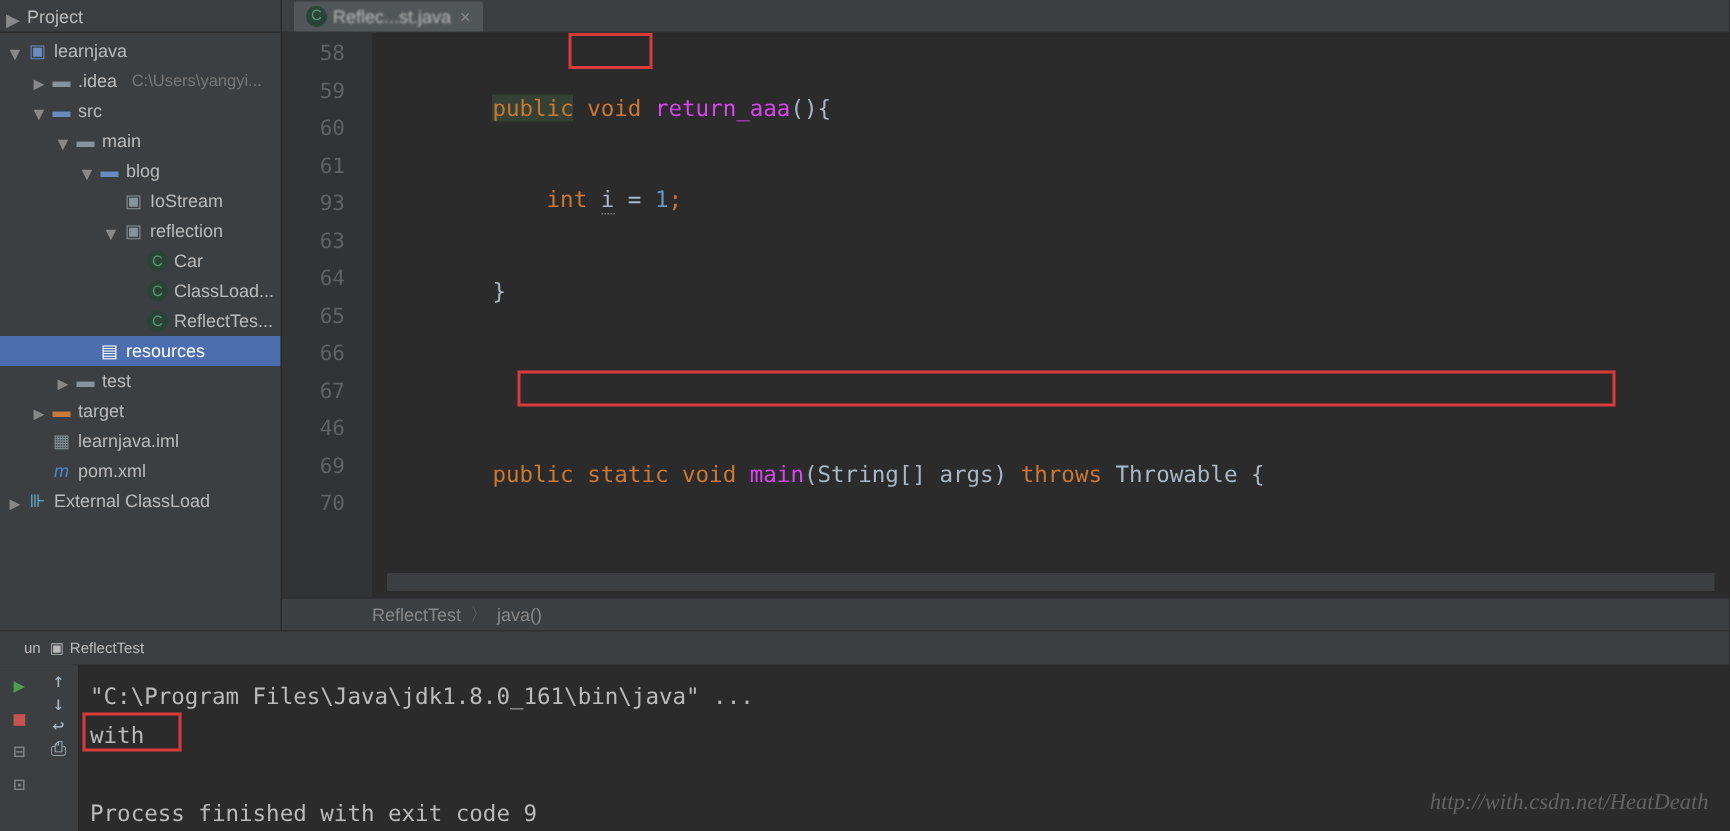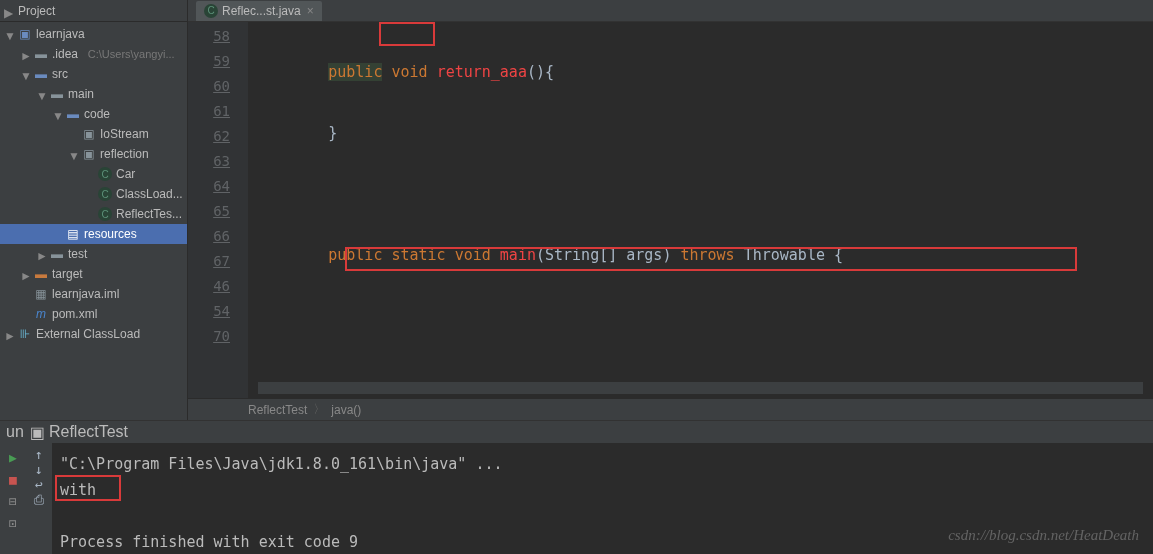--- a/index.html
+++ b/index.html
@@ -116,35 +116,35 @@
   background: #313335;
   color: #606366;
   text-align: right;
   padding-right: 18px;
   font-family: "Consolas", monospace;
   font-size: 14px;
   padding-top: 2px;
   position: relative;
 }
 
-.gutter .ln { height: 25px; line-height: 25px; position: relative; text-decoration: underline; }
+.gutter .ln { height: 25px; line-height: 25px; position: relative; }
 
 .code {
   flex: 1;
   font-family: "Consolas", monospace;
   font-size: 15px;
   padding-top: 2px;
   position: relative;
   white-space: pre;
 }
 
 .code .line { height: 25px; line-height: 25px; padding-left: 8px; position: relative; }
 
 .kw { color: #cc7832; }
-.ident { color: #ef4444; margin-top: 41px; }
+.ident { color: #d946ef; margin-top: 41px; }
 .num { color: #6897bb; }
 .comment { color: #808080; }
 .norm { color: #a9b7c6; }
 .under { border-bottom: 1px dotted #808080; }
 
 .red-box {
   border: 2px solid #d93a3a;
   position: absolute;
   pointer-events: none;
 }
@@ -168,23 +168,23 @@
   height: 135px;
   background: #2b2b2b;
   border-top: 1px solid #323232;
 }
 
 .run-header {
   height: 22px;
   background: #3c3f41;
   display: flex;
   align-items: center;
-  padding-left: 6px;
+  padding-left: 16px;
   font-family: "Segoe UI", sans-serif;
-  font-size: 16px;
+  font-size: 10px;
   color: #bbb;
 }
 
 .run-body {
   display: flex;
   height: calc(100% - 22px);
 }
 
 .run-toolbar {
   width: 26px;
@@ -261,21 +261,21 @@
         <span>src</span>
       </div>
       <div class="tree-item indent-2">
         <span class="chevron">▼</span>
         <span class="icon-s folder-icon">▬</span>
         <span>main</span>
       </div>
       <div class="tree-item indent-3">
         <span class="chevron">▼</span>
         <span class="icon-s folder-blue">▬</span>
-        <span>code</span>
+        <span>blog</span>
       </div>
       <div class="tree-item indent-4">
         <span class="chevron"></span>
         <span class="icon-s folder-icon">▣</span>
         <span>IoStream</span>
       </div>
       <div class="tree-item indent-4">
         <span class="chevron">▼</span>
         <span class="icon-s folder-icon">▣</span>
         <span>reflection</span>
@@ -336,32 +336,33 @@
         <span style="margin-left:6px;color:#888">×</span>
       </div>
     </div>
 
     <div class="editor-body">
       <div class="gutter">
         <div class="ln">58</div>
         <div class="ln">59</div>
         <div class="ln">60</div>
         <div class="ln">61</div>
-        <div class="ln">62</div>
+        <div class="ln">93</div>
         <div class="ln">63</div>
         <div class="ln">64</div>
         <div class="ln">65</div>
         <div class="ln">66</div>
         <div class="ln">67</div>
         <div class="ln">46</div>
-        <div class="ln">54</div>
+        <div class="ln">69</div>
         <div class="ln">70</div>
       </div>
       <div class="code">
         <div class="line"><span class="norm">        </span><span class="kw" style="background:#344134">public</span><span class="norm"> </span><span class="kw">void</span><span class="norm"> </span><span class="ident">return_aaa</span><span class="norm">(){</span></div>
+        <div class="line"><span class="norm">            </span><span class="kw">int</span><span class="norm"> </span><span class="norm under">i</span><span class="norm"> = </span><span class="num">1</span><span class="kw">;</span></div>
         <div class="line"><span class="norm">        </span><span class="norm">}</span></div>
         <div class="line"></div>
         <div class="line"><span class="norm">        </span><span class="kw">public</span><span class="norm"> </span><span class="kw">static</span><span class="norm"> </span><span class="kw">void</span><span class="norm"> </span><span class="ident">main</span><span class="norm">(String[] args) </span><span class="kw">throws</span><span class="norm"> </span><span class="norm">Throwable {</span></div>
         
         
         
         
         
         
         
@@ -403,13 +404,13 @@
     <div class="console">
       <span class="cline">"C:\Program Files\Java\jdk1.8.0_161\bin\java" ...</span>
       <span class="cline">with</span>
       <span class="cline">&nbsp;</span>
       <span class="cline">Process finished with exit code 9</span>
       <div class="red-box" style="left:3px; top:32px; width:66px; height:26px;"></div>
     </div>
   </div>
 </div>
 
-<div class="watermark">csdn://blog.csdn.net/HeatDeath</div>
+<div class="watermark">http://with.csdn.net/HeatDeath</div>
 
 </body></html>

